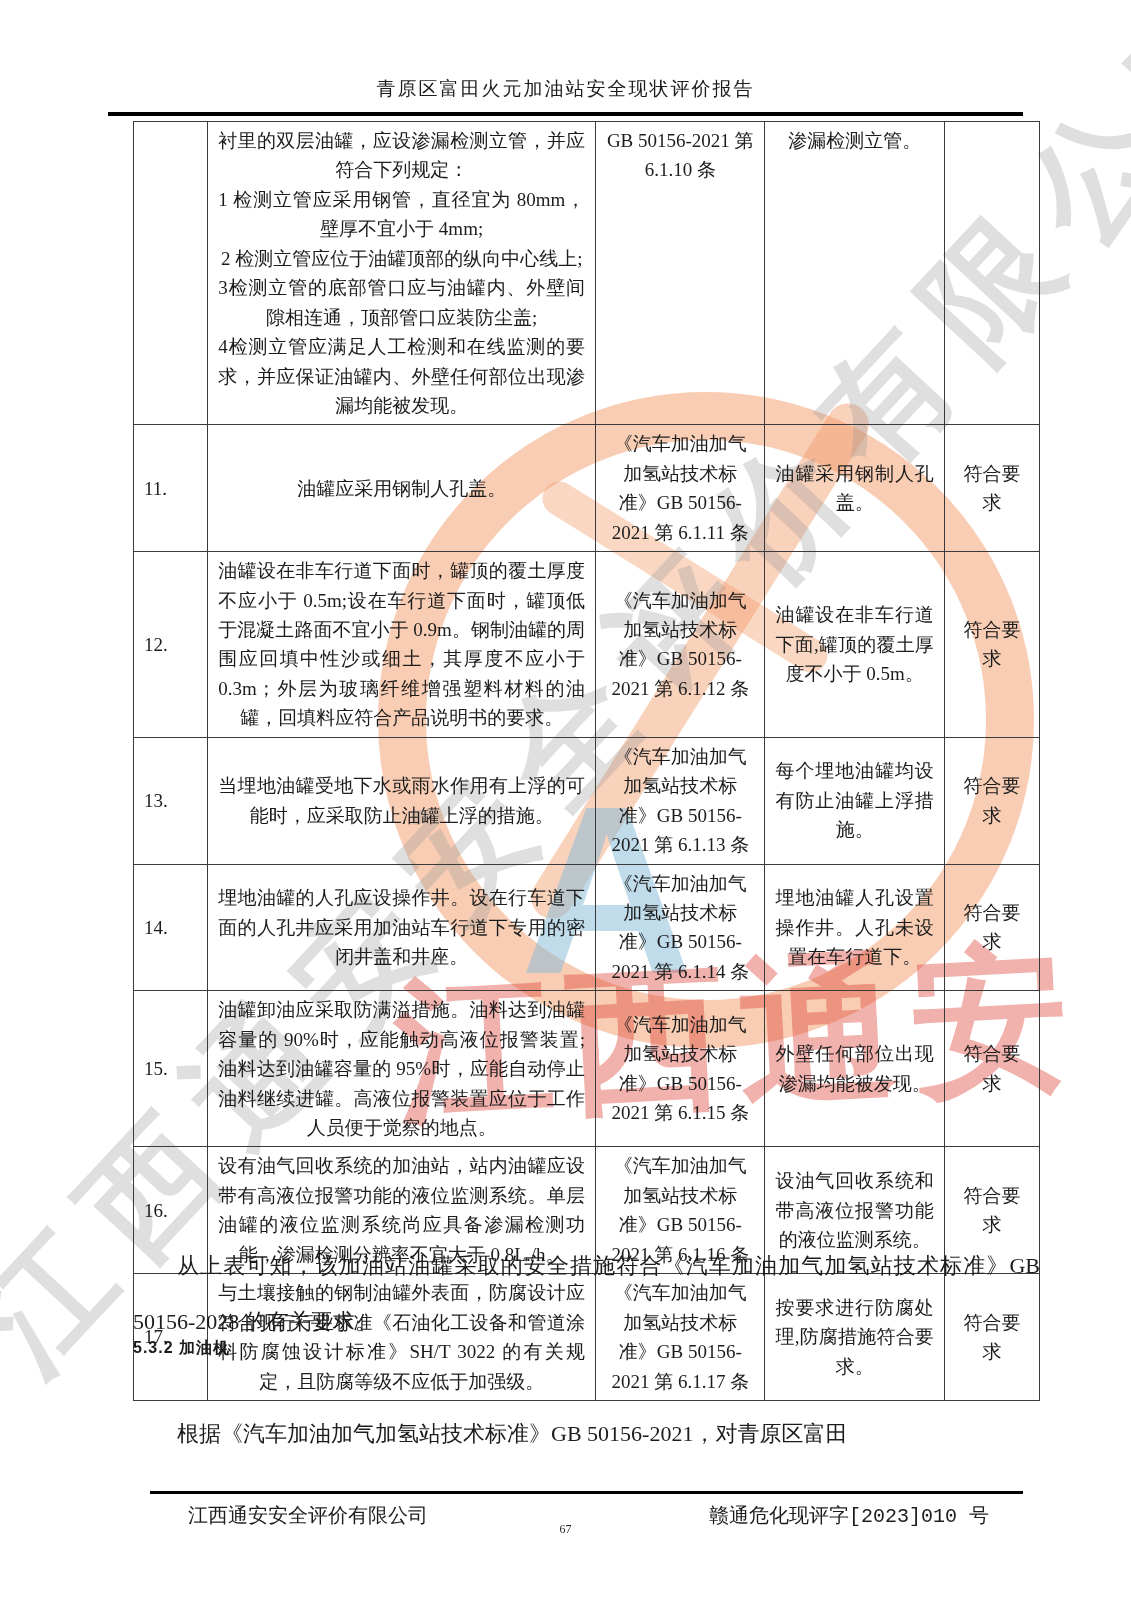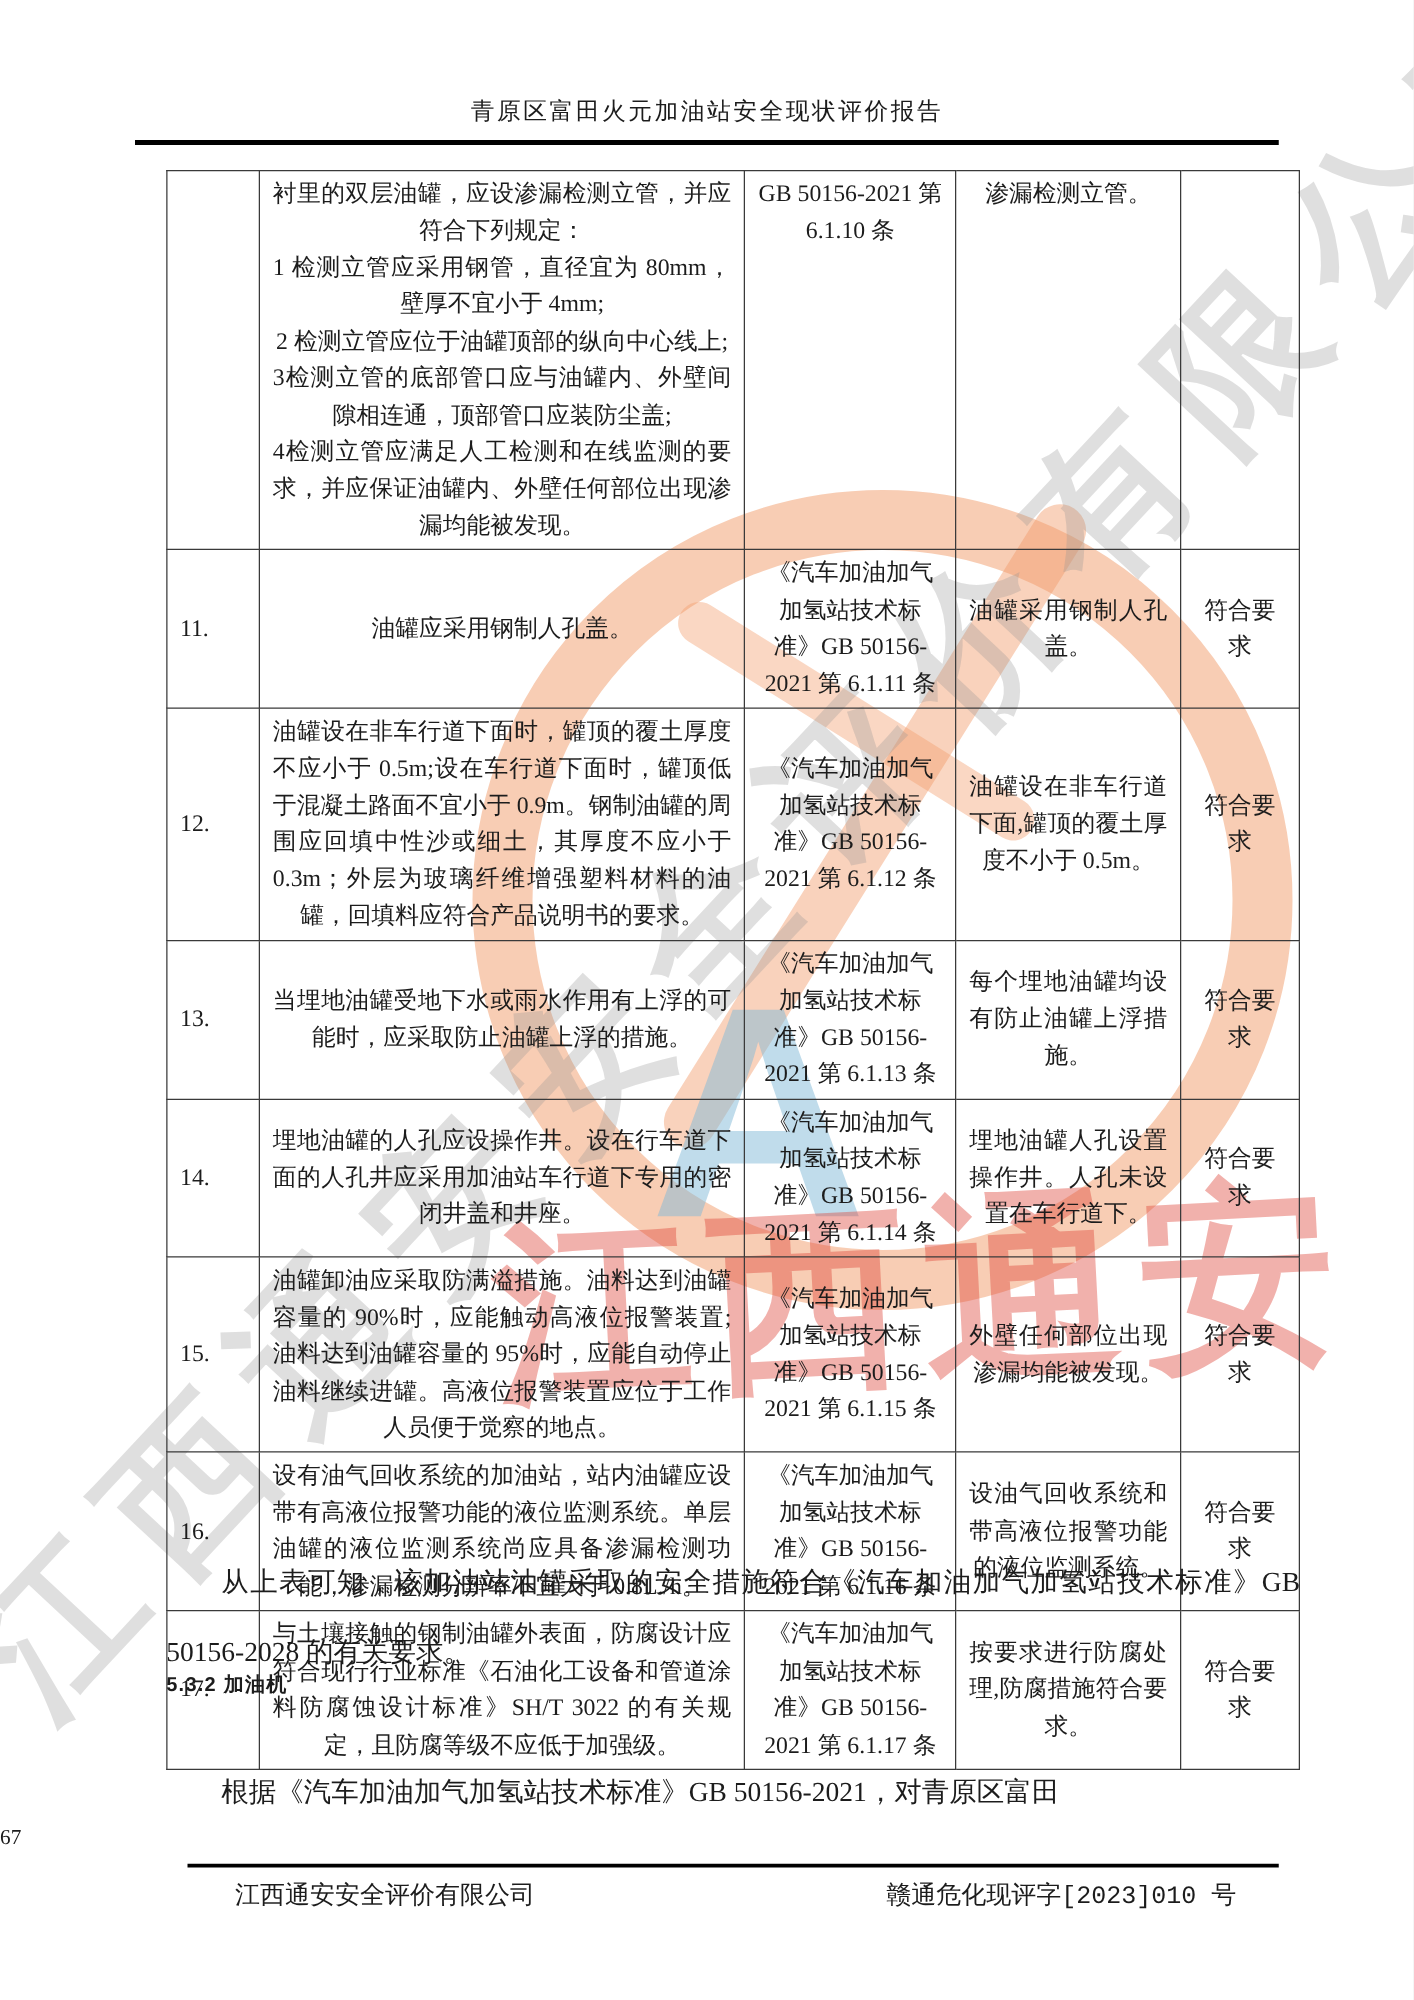--- a/index.html
+++ b/index.html
@@ -57,21 +57,21 @@
   .content{position:relative;z-index:1;}
   .header-title{
     position:absolute;top:76px;left:0;width:100%;
     text-align:center;font-size:19px;letter-spacing:2px;
   }
   .header-rule{
     position:absolute;top:112px;left:108px;width:915px;height:4px;
     background:#000;
   }
   .report-table{
-    position:absolute;top:136px;left:133px;width:907px;
+    position:absolute;top:121px;left:133px;width:907px;
     border-collapse:collapse;table-layout:fixed;
     font-size:19px;line-height:1.55;
   }
   .report-table td{
     border:1px solid #3a3a3a;
     padding:4px 10px;
     vertical-align:middle;
     overflow:hidden;
   }
   .col-no{width:8.2%;}
@@ -101,22 +101,22 @@
     text-indent:2em;text-align:justify;
   }
   .para-after-table{top:1216px;}
   .section-heading{
     position:absolute;left:133px;top:1338px;
     font-family:"Liberation Sans","DejaVu Sans",sans-serif;
     font-size:16px;font-weight:bold;letter-spacing:1px;
   }
   .para-section{top:1384px;}
   .page-number{
-    position:absolute;top:1460px;left:0;width:100%;
-    font-size:17px;
+    position:absolute;top:1522px;left:0;width:100%;
+    text-align:center;font-size:12px;
   }
   .footer-rule{
     position:absolute;top:1491px;left:150px;width:873px;height:3px;
     background:#000;
   }
   .footer-left{
     position:absolute;top:1502px;left:188px;font-size:20px;
   }
   .footer-right{
     position:absolute;top:1502px;right:142px;font-size:20px;font-family:Liberation Mono, monospace;

